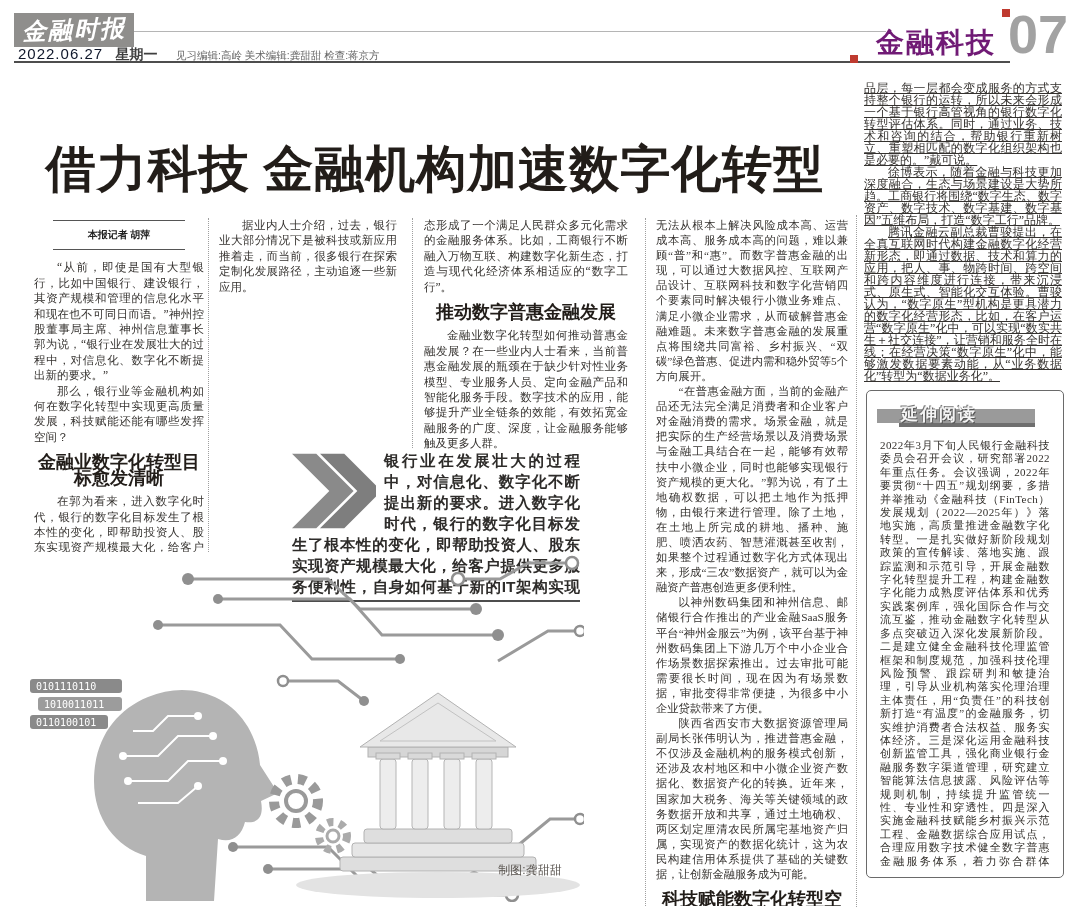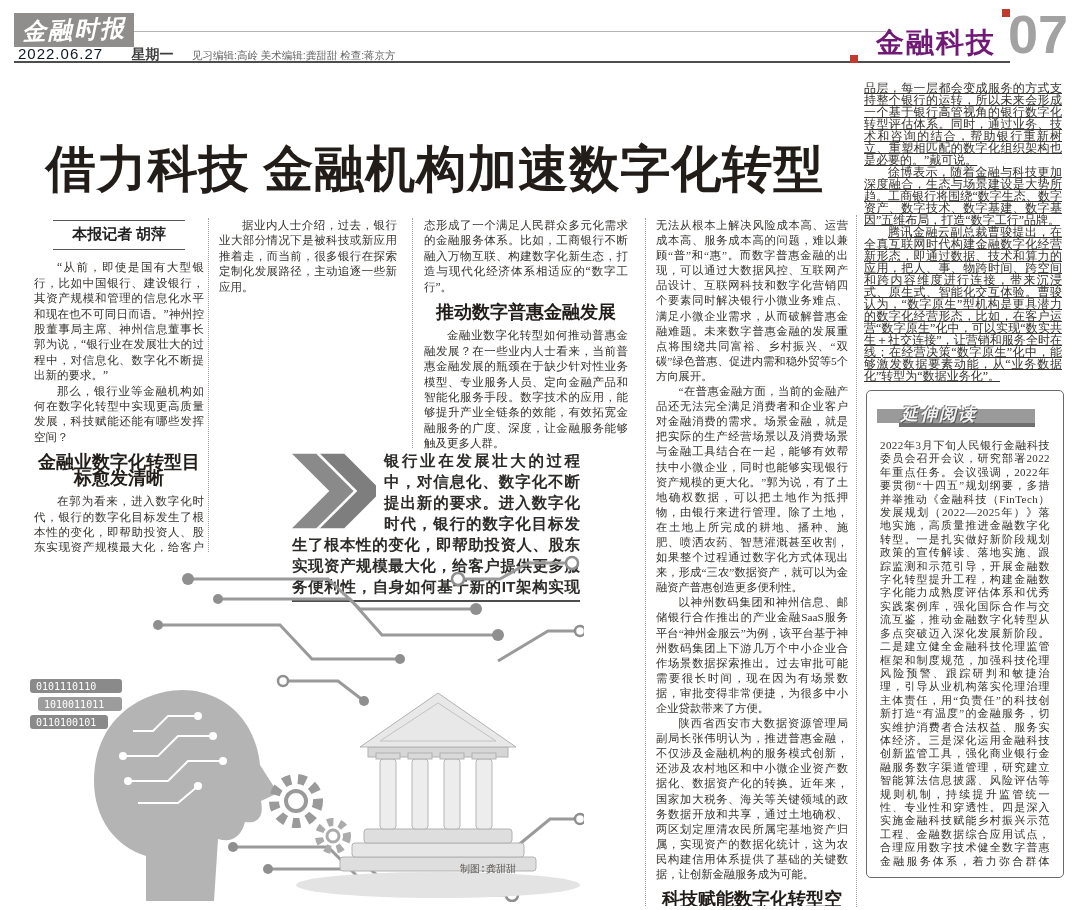--- a/index.html
+++ b/index.html
@@ -6,21 +6,21 @@
   .page{position:relative;width:1080px;height:910px;background:#ffffff;margin:0 auto;
         font-family:"Liberation Serif","DejaVu Serif",serif;color:#2b2826;overflow:hidden;}
   
   .logo-box{position:absolute;left:14px;top:13px;width:120px;height:34px;background:#8f8e8c;
             display:flex;align-items:center;justify-content:center;}
   .logo-text{color:#fff;font-size:24px;font-weight:bold;font-style:italic;letter-spacing:2px;
              font-family:"DejaVu Serif",serif;transform:rotate(-2deg);}
   .mast-thinline{position:absolute;left:134px;top:31px;width:752px;height:0;border-top:1px solid #b5b5b5;}
   .date-row{position:absolute;left:18px;top:45px;font-family:"Liberation Sans",sans-serif;white-space:nowrap;}
   .date{font-size:15px;color:#0f172a;letter-spacing:1px;}
-  .weekday{font-size:14px;color:#3f3f3f;font-weight:bold;margin-left:24px;}
+  .weekday{font-size:14px;color:#3f3f3f;font-weight:bold;margin-left:8px;}
   .editors{font-size:10.5px;color:#666;margin-left:14px;}
   .header-rule{position:absolute;left:14px;top:61px;width:996px;height:2px;background:#4d4d4d;}
   .section-label{position:absolute;right:84px;top:24px;font-size:28px;font-weight:bold;color:#701a75;
                  font-family:"Liberation Sans",sans-serif;letter-spacing:2px;}
   .page-number{position:absolute;right:12px;top:4px;font-size:54px;font-weight:bold;color:#a2a2a2;
                font-family:"Liberation Sans",sans-serif;line-height:60px;}
   .red-sq{position:absolute;width:8px;height:8px;background:#bf3a2f;}
   .red-sq.top{right:70px;top:9px;}
   .red-sq.bottom{left:850px;top:55px;}
   
@@ -32,43 +32,43 @@
   .col1{left:34px;top:218px;width:170px;height:334px;}
   .col2{left:219px;top:218px;width:178px;height:232px;}
   .col3{left:424px;top:218px;width:204px;height:232px;}
   .col4{left:656px;top:218px;width:192px;height:688px;font-size:11.3px;line-height:15.1px;}
   .col5{left:864px;top:82px;width:198px;height:304px;font-size:12px;line-height:12px;text-decoration:underline;}
   .para{text-indent:2em;margin:0;}
   .para.noindent{text-indent:0;}
   .subhead{font-weight:bold;text-align:center;font-size:18px;margin:10px 0 8px;color:#221d19;
            font-family:"Liberation Sans",sans-serif;}
   .byline{width:78%;margin:2px auto 10px;padding:6px 0 7px;border-top:1px solid #555;border-bottom:1px solid #555;
-          text-align:center;font-weight:bold;font-size:15px;text-indent:0;color:#222;}
+          text-align:center;font-weight:bold;font-size:10px;text-indent:0;color:#222;}
   .vdiv{position:absolute;width:0;border-left:1px dotted #9f9f9f;}
   .d1{left:208px;top:218px;height:334px;}
   .d2{left:412px;top:218px;height:230px;}
   .d3{left:645px;top:218px;height:688px;}
   .d4{left:856px;top:215px;height:692px;}
   
   .pull-quote{position:absolute;left:292px;top:450px;width:288px;height:146px;overflow:hidden;
               font-family:"Liberation Sans",sans-serif;font-size:15.5px;line-height:21px;
               font-weight:600;color:#2e2c2a;text-align:justify;}
   .chevrons{float:left;width:84px;height:78px;margin:2px 8px 2px 0;}
   .quote-rule{position:absolute;left:292px;top:600px;width:288px;height:2px;background:#4d4d4d;}
   
   .illus{position:absolute;left:28px;top:550px;width:556px;height:352px;}
-  .illus-credit{position:absolute;left:460px;top:862px;width:140px;text-align:left;
-                font-size:10px;color:#5a5550;font-family:Liberation Mono, monospace;}
+  .illus-credit{position:absolute;left:460px;top:862px;width:140px;text-align:center;
+                font-size:12px;color:#5a5550;font-family:Liberation Sans, sans-serif;}
   
   .ext-box{position:absolute;left:866px;top:390px;width:196px;height:486px;border:1px solid #6a6a6a;
            border-radius:5px;overflow:hidden;background:#fff;}
   .ext-title-wrap{position:absolute;left:10px;top:12px;width:160px;height:24px;}
   .ext-title-bar{position:absolute;left:0;top:6px;width:158px;height:14px;background:#9a9a9a;}
   .ext-title-bar2{position:absolute;left:22px;top:20px;width:136px;height:4px;background:#6f6f6f;}
-  .ext-title{position:absolute;left:24px;top:0;font-size:17px;font-weight:bold;font-style:italic;
+  .ext-title{position:absolute;left:24px;top:0;font-size:17px;font-weight:bold;
              color:#f4f4f4;text-shadow:1px 1px 0 #555,-1px -1px 0 #777;letter-spacing:2px;}
   .ext-body{position:absolute;left:13px;top:48px;width:170px;height:428px;overflow:hidden;
             font-size:11px;line-height:13.4px;color:#33302c;text-align:justify;letter-spacing:0.4px;
             font-family:"Liberation Serif","DejaVu Serif",serif;}
   .ext-body .lead{text-indent:2em;}
 </style>
 </head>
 <body>
 
 <div class="page">

